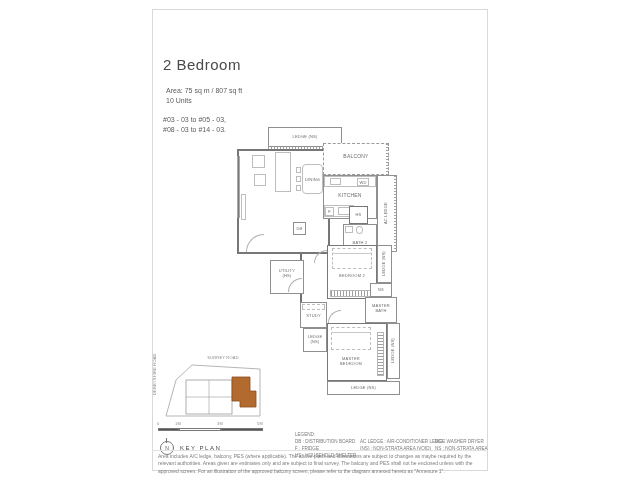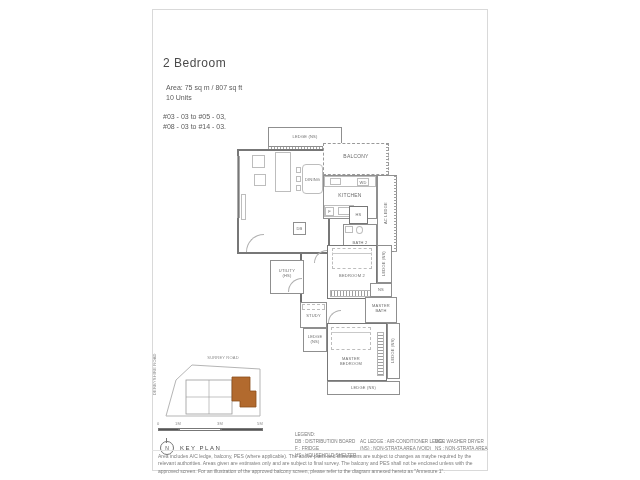--- a/index.html
+++ b/index.html
@@ -2,21 +2,21 @@
 <html><head>
 <meta charset="utf-8">
 <style>
   html,body{margin:0;padding:0;background:#fff;}
   #sheet{position:relative;width:640px;height:480px;background:#ffffff;overflow:hidden;
          font-family:"Liberation Sans", sans-serif;color:#555;}
   .abs{position:absolute;box-sizing:border-box;}
   .frame{border:1px solid #d9d9d9;}
   
   .title{font-size:24px;letter-spacing:1.5px;color:#3d3d3d;font-weight:400;}
-  .subtitle{font-size:12px;letter-spacing:.5px;color:#4a4a4a;}
+  .subtitle{font-size:15px;letter-spacing:.5px;color:#4a4a4a;}
   .meta{font-size:7px;line-height:1.45;color:#5c5c5c;}
   
   .room{position:absolute;border:1px solid #8f8f8f;box-sizing:border-box;background:#fff;}
   .lbl{position:absolute;font-size:5px;color:#6b6b6b;text-align:center;line-height:1.3;letter-spacing:.2px;box-sizing:border-box;}
   .lbl.t4{font-size:4px;}
   .vlbl{writing-mode:vertical-rl;transform:rotate(180deg);}
   .dashedge{border-style:dashed !important;border-color:#9a9a9a !important;}
   .hatch-h{background:repeating-linear-gradient(90deg,#9f9f9f 0 1px,transparent 1px 3px);}
   .hatch-v{background:repeating-linear-gradient(0deg,#9f9f9f 0 1px,transparent 1px 3px);}
   .wall{position:absolute;background:#707070;}

